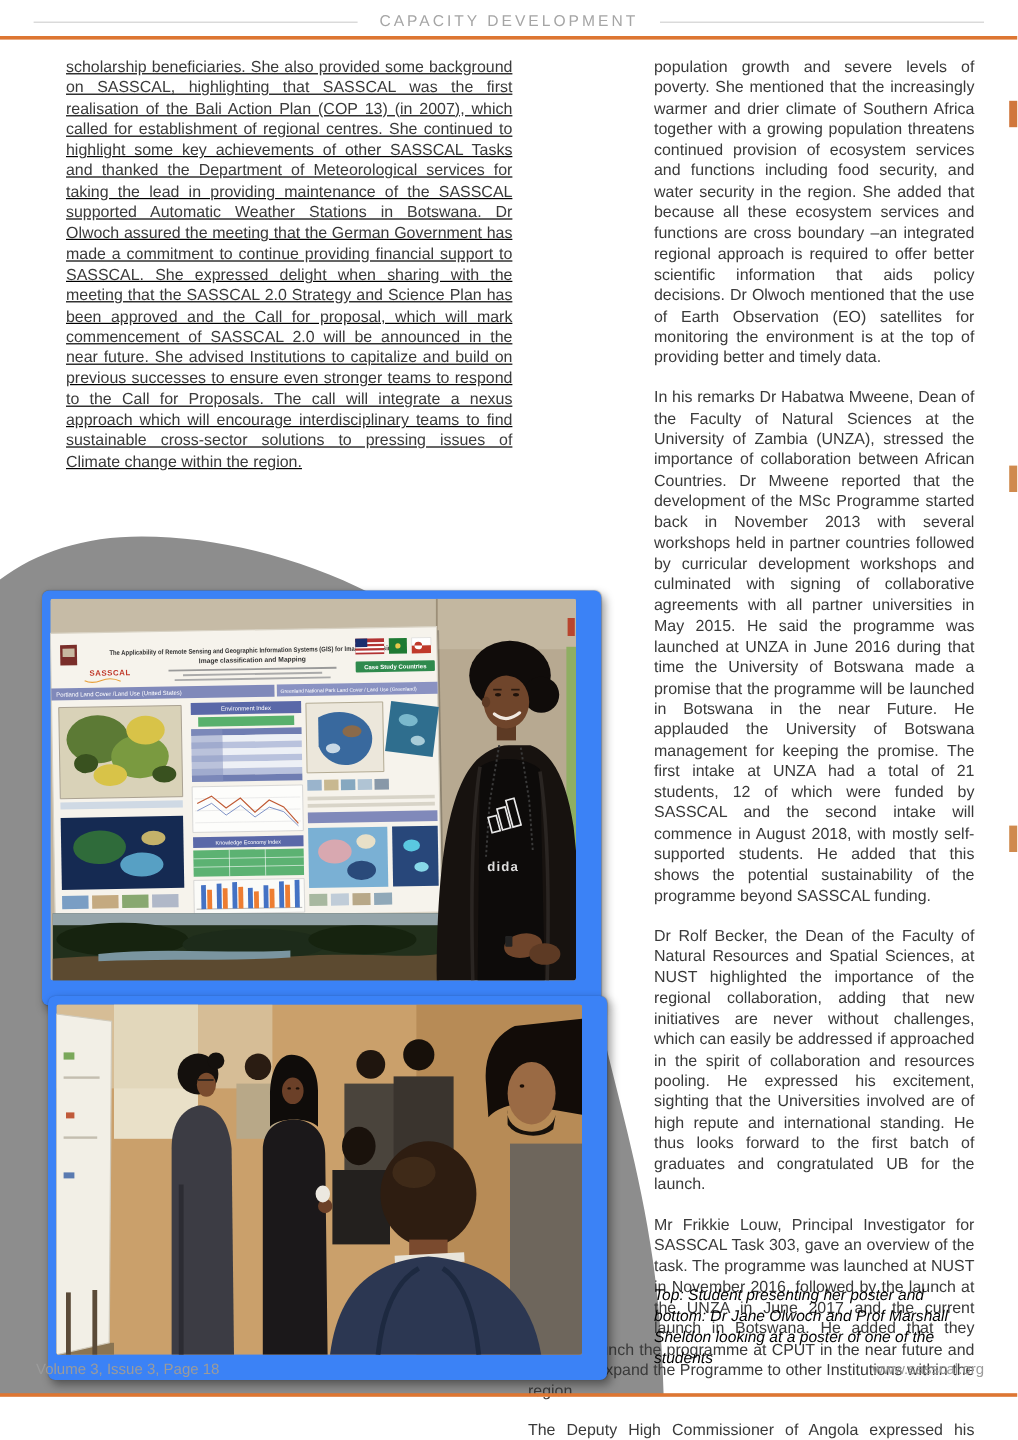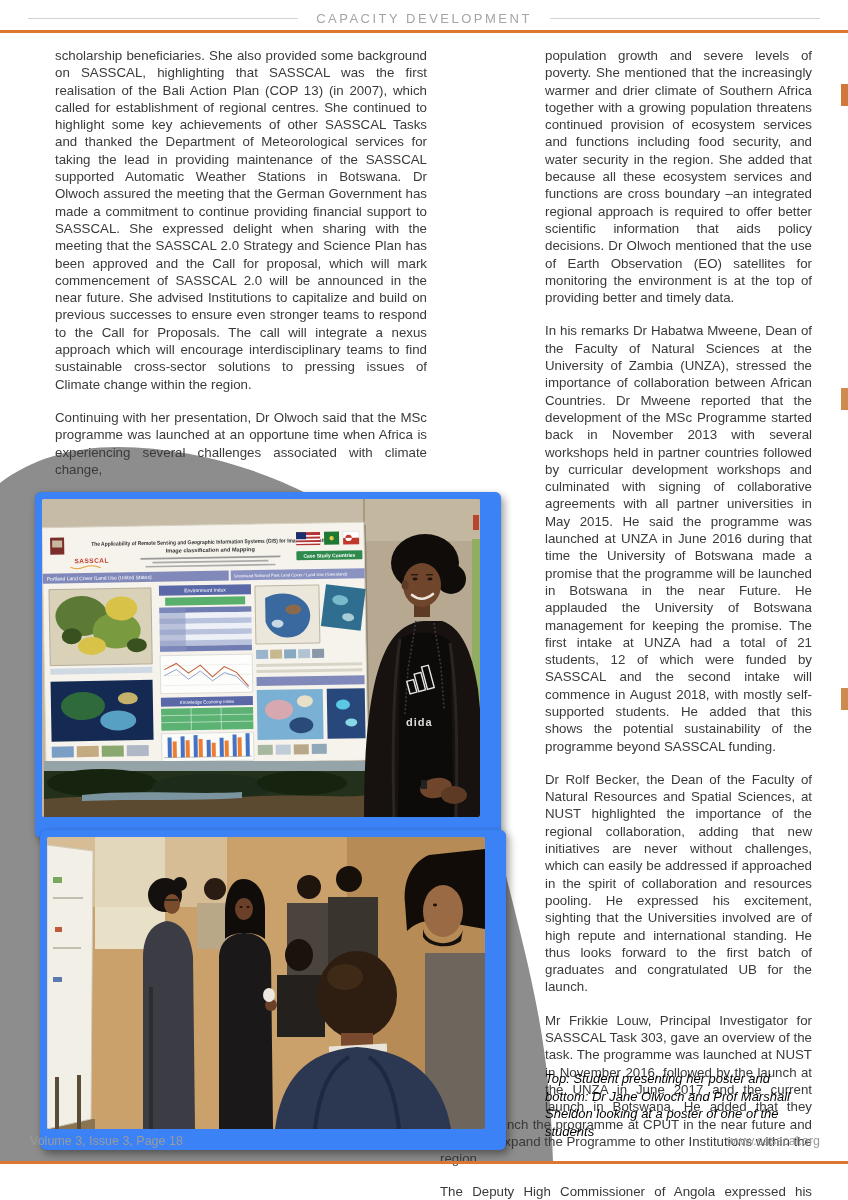--- a/index.html
+++ b/index.html
@@ -15,21 +15,21 @@
     display:inline-block;background:#ffffff;padding:0 18px;
     font-size:13px;letter-spacing:2.5px;color:#a5a5a5;font-weight:400;
   }
   .top-orange-rule{position:absolute;top:30px;left:0;width:100%;height:3px;background:#dd7632;z-index:4;}
   
   .side-tab{position:absolute;right:0;width:7px;height:22px;z-index:5;}
   
   .blob{position:absolute;left:0;top:0;z-index:1;}
   
   .col{position:absolute;top:47px;width:372px;z-index:2;}
-  .col-left{left:55px;}
+  .col-left{left:55px;text-decoration:underline;}
   .col-right{left:440px;}
   .col p{
     margin:0 0 16px 0;font-size:13.3px;line-height:17.3px;color:#3a3a3a;
     text-align:justify;
   }
   .wrap-spacer{float:left;width:97px;height:640px;margin-top:423px;margin-right:8px;}
   
   .caption{
     position:absolute;left:545px;top:1070px;width:270px;z-index:2;
     font-size:13px;line-height:17.5px;font-style:italic;color:#000000;
@@ -63,21 +63,20 @@
   <div class="side-tab" style="top:84px;background:#d0773c;"></div>
   <div class="side-tab" style="top:388px;background:#cf8a4e;"></div>
   <div class="side-tab" style="top:688px;background:#cf8a4e;"></div>
 
   <svg class="blob" width="848" height="1200" viewBox="0 0 848 1200">
     <path d="M0,483 C30,460 70,447 118,447 C185,447 255,467 308,494 C368,526 430,580 458,650 C478,700 482,740 488,786 C498,864 530,950 544,1050 C550,1092 552,1128 553,1162 L0,1162 Z" fill="#8d8d8d"></path>
   </svg>
 
   <div class="col col-left">
     <p>scholarship beneficiaries. She also provided some background on SASSCAL, highlighting that SASSCAL was the first realisation of the Bali Action Plan (COP 13) (in 2007), which called for establishment of regional centres. She continued to highlight some key achievements of other SASSCAL Tasks and thanked the Department of Meteorological services for taking the lead in providing maintenance of the SASSCAL supported Automatic Weather Stations in Botswana. Dr Olwoch assured the meeting that the German Government has made a commitment to continue providing financial support to SASSCAL. She expressed delight when sharing with the meeting that the SASSCAL 2.0 Strategy and Science Plan has been approved and the Call for proposal, which will mark commencement of SASSCAL 2.0 will be announced in the near future. She advised Institutions to capitalize and build on previous successes to ensure even stronger teams to respond to the Call for Proposals. The call will integrate a nexus approach which will encourage interdisciplinary teams to find sustainable cross-sector solutions to pressing issues of Climate change within the region.</p>
-    <p>Continuing with her presentation, Dr Olwoch said that the MSc programme was launched at an opportune time when Africa is experiencing several challenges associated with climate change,</p>
   </div>
 
   <div class="col col-right">
     <div class="wrap-spacer"></div>
     <p>population growth and severe levels of poverty. She mentioned that the increasingly warmer and drier climate of Southern Africa together with a growing population threatens continued provision of ecosystem services and functions including food security, and water security in the region. She added that because all these ecosystem services and functions are cross boundary –an integrated regional approach is required to offer better scientific information that aids policy decisions. Dr Olwoch mentioned that the use of Earth Observation (EO) satellites for monitoring the environment is at the top of providing better and timely data.</p>
     <p>In his remarks Dr Habatwa Mweene, Dean of the Faculty of Natural Sciences at the University of Zambia (UNZA), stressed the importance of collaboration between African Countries. Dr Mweene reported that the development of the MSc Programme started back in November 2013 with several workshops held in partner countries followed by curricular development workshops and culminated with signing of collaborative agreements with all partner universities in May 2015. He said the programme was launched at UNZA in June 2016 during that time the University of Botswana made a promise that the programme will be launched in Botswana in the near Future. He applauded the University of Botswana management for keeping the promise. The first intake at UNZA had a total of 21 students, 12 of which were funded by SASSCAL and the second intake will commence in August 2018, with mostly self-supported students. He added that this shows the potential sustainability of the programme beyond SASSCAL funding.</p>
     <p>Dr Rolf Becker, the Dean of the Faculty of Natural Resources and Spatial Sciences, at NUST highlighted the importance of the regional collaboration, adding that new initiatives are never without challenges, which can easily be addressed if approached in the spirit of collaboration and resources pooling. He expressed his excitement, sighting that the Universities involved are of high repute and international standing. He thus looks forward to the first batch of graduates and congratulated UB for the launch.</p>
     <p>Mr Frikkie Louw, Principal Investigator for SASSCAL Task 303, gave an overview of the task. The programme was launched at NUST in November 2016, followed by the launch at the UNZA in June 2017 and the current launch in Botswana. He added that they hope to launch the programme at CPUT in the near future and hopefully expand the Programme to other Institutions within the region.</p>
     <p>The Deputy High Commissioner of Angola expressed his content to learn that there are students from Angola amongst the nine scholarship beneficiaries.</p>
 

